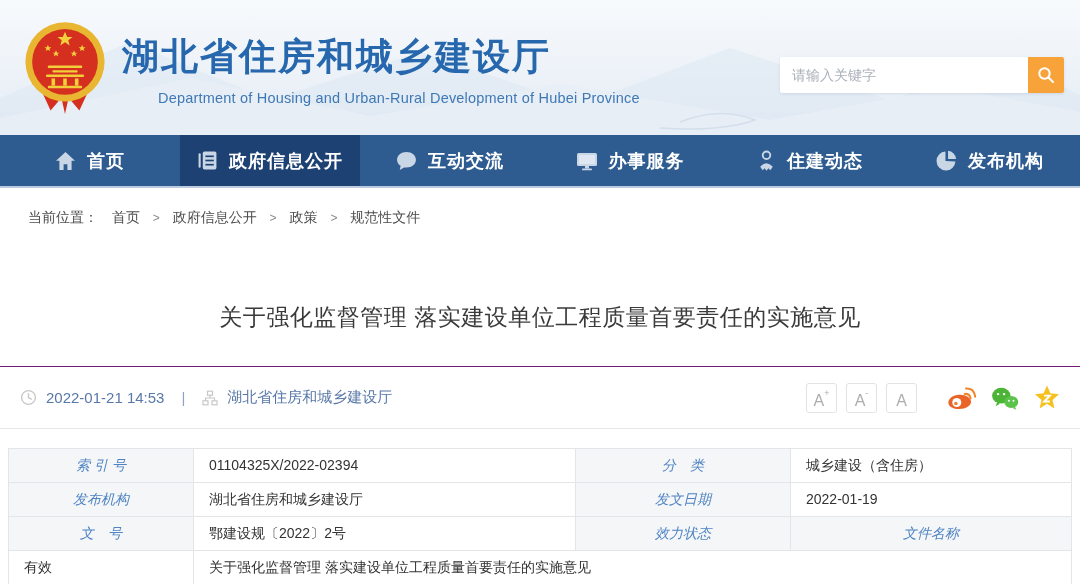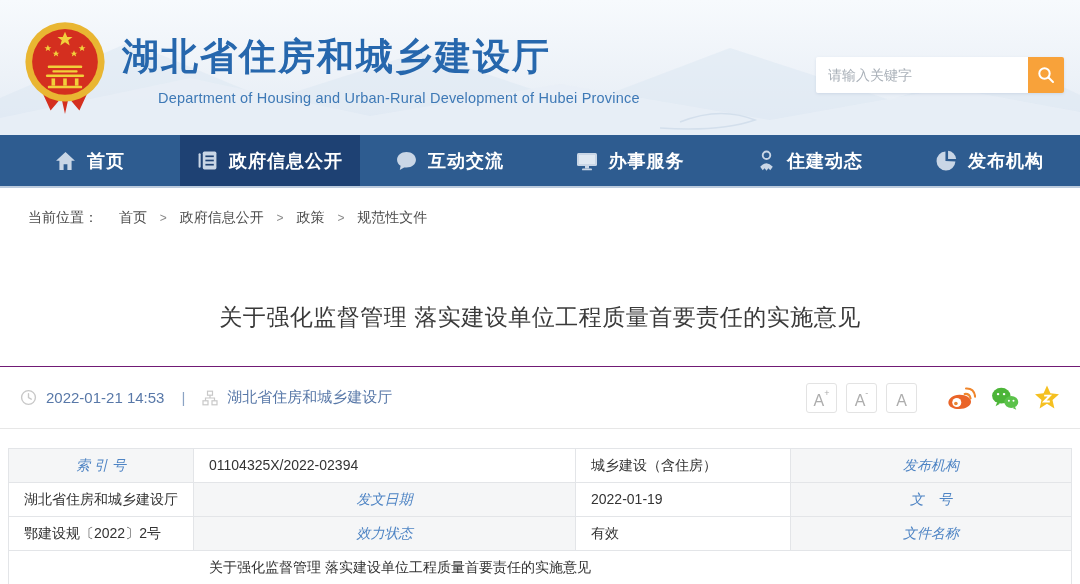--- a/index.html
+++ b/index.html
@@ -9,42 +9,42 @@
 
   
   .site-header { position:absolute; top:0; left:0; width:1080px; height:135px;
     background:linear-gradient(180deg,#f7fafd 0%,#edf2f8 55%,#e4ecf5 100%); overflow:hidden; }
   .mountains { position:absolute; top:0; left:0; }
   .emblem { position:absolute; top:20px; left:20px; width:90px; height:98px; }
   .title-block { position:absolute; top:32px; left:122px; }
   .site-title { font-size:37px; font-weight:bold; color:#2667ad; letter-spacing:2px;
     font-family:"Liberation Serif","DejaVu Serif",serif; }
   .site-subtitle { margin-top:8px; font-size:14.5px; color:#3e79b6; letter-spacing:0.2px;margin-left:36px; }
-  .search { position:absolute; top:57px; right:16px; width:248px; height:36px; display:flex;
+  .search { position:absolute; top:57px; right:16px; width:284px; height:36px; display:flex;
     box-shadow:0 1px 3px rgba(80,110,150,0.15); border-radius:2px; overflow:hidden; }
   .search input { flex:1; height:36px; border:none; outline:none; background:#fff;
     padding:0 12px; font-size:14px; color:#333; }
   .search input::placeholder { color:#a9b0b8; }
   .search button { width:36px; height:36px; border:none; background:#f8a23a; cursor:pointer;
     display:flex; align-items:center; justify-content:center; }
 
   
   .nav { position:absolute; top:135px; left:0; width:1080px; height:53px; background:#2e5c90;
     display:flex; border-bottom:2px solid #bccbdd; }
   .nav-item { flex:1; display:flex; align-items:center; justify-content:center; gap:11px;
     cursor:pointer; height:51px; }
   .nav-item.active { background:#1e4173; }
   .nav-label { color:#fff; font-size:18px; font-weight:bold; letter-spacing:1px; }
   .nav-icon { display:flex; align-items:center; }
 
   
   .breadcrumb { position:absolute; top:209px; left:28px; font-size:14px; color:#4d4d4d; }
   .breadcrumb a { color:#4d4d4d; text-decoration:none; cursor:pointer; }
   .breadcrumb .sep { color:#8a8a8a; margin:0 9px; font-size:12px; }
-  .breadcrumb .prefix { margin-right:17px; }
+  .breadcrumb .prefix { margin-right:10px; }
 
   
   .article-title { position:absolute; top:302px; left:0; width:1080px; text-align:center;
     font-size:23px; font-weight:normal; color:#3a3a3a; letter-spacing:0.5px; }
 
   
   .meta-row { position:absolute; top:366px; left:0; width:1080px; height:63px;
     border-top:1px solid #701a75; border-bottom:1px solid #e7e7e7;
     display:flex; align-items:center; padding:0 20px; }
   .meta-left { display:flex; align-items:center; gap:9px; font-size:15px; color:#5878a8; }
@@ -245,29 +245,30 @@
             <path d="M9.3 10.2 h5.4 l-5.4 5.6 h5.4" stroke="#fff" stroke-width="1.9" fill="none"></path>
           </svg>
         </span>
       </div>
     </div>
   </div>
 
   <div class="doc-table">
     <div class="dt-cell dt-label">索 引 号</div>
     <div class="dt-cell dt-value">01104325X/2022-02394</div>
+    <div class="dt-cell dt-label">分　类</div>
     <div class="dt-cell dt-value">城乡建设（含住房）</div>
 
     <div class="dt-cell dt-label">发布机构</div>
     <div class="dt-cell dt-value">湖北省住房和城乡建设厅</div>
     <div class="dt-cell dt-label">发文日期</div>
     <div class="dt-cell dt-value">2022-01-19</div>
 
     <div class="dt-cell dt-label">文　号</div>
     <div class="dt-cell dt-value">鄂建设规〔2022〕2号</div>
     <div class="dt-cell dt-label">效力状态</div>
+    <div class="dt-cell dt-label">文件名称</div>
+
     <div class="dt-cell dt-value">有效</div>
-
-    <div class="dt-cell dt-label">文件名称</div>
     <div class="dt-cell dt-value dt-span">关于强化监督管理 落实建设单位工程质量首要责任的实施意见</div>
   </div>
 
 </div>
 
 </body></html>

